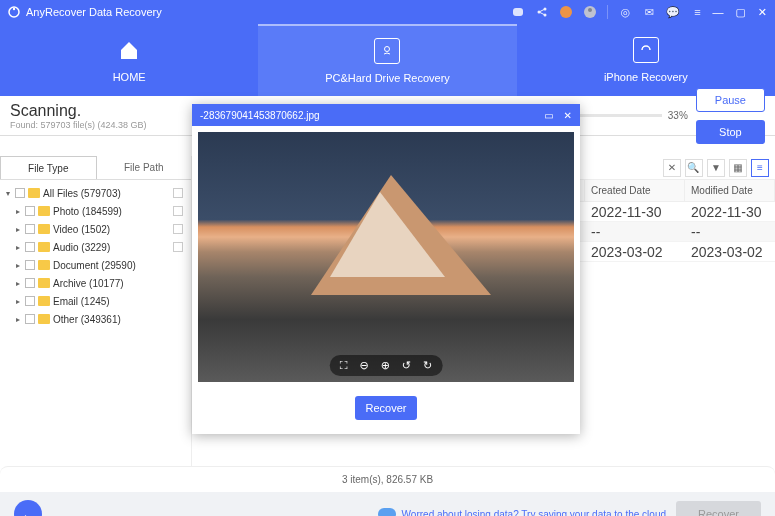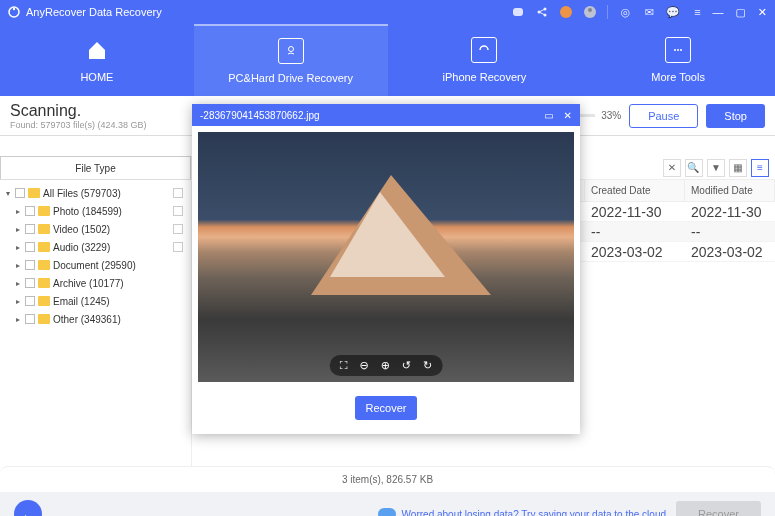--- a/index.html
+++ b/index.html
@@ -25,21 +25,21 @@
 
 
 .scanbar { height: 40px; display: flex; align-items: center; padding: 0 10px; gap: 8px; border-bottom: 1px solid #ddd; }
 .scaninfo { width: 175px; }
 .scaninfo .line1 { font-size: 16px; color: #333; }
 .scaninfo .line2 { font-size: 9px; color: #999; }
 .progress-wrap { flex: 1; display: flex; align-items: center; gap: 6px; }
 .progress-track { flex: 1; height: 3px; background: #e5e5e5; position: relative; }
 .progress-fill { position: absolute; left: 0; top: 0; height: 100%; background: #4a6cf7; }
 .progress-pct { font-size: 10px; color: #666; }
-.scan-btns { display: flex; gap: 8px; }
+.scan-btns { display: flex; gap: 8px; flex-direction: column; }
 .btn { height: 24px; padding: 0 18px; border-radius: 3px; font-size: 11px; cursor: pointer; display: flex; align-items: center; justify-content: center; }
 .btn.outline { border: 1px solid #4a6cf7; color: #4a6cf7; background: #fff; }
 .btn.solid { background: #4a6cf7; color: #fff; }
 
 
 .main { display: flex; height: 310px; margin-top: 20px; }
 .sidebar { width: 192px; border-right: 1px solid #eee; }
 .side-tabs { display: flex; height: 24px; border-bottom: 1px solid #ddd; }
 .side-tab { flex: 1; display: flex; align-items: center; justify-content: center; font-size: 10px; color: #666; cursor: pointer; }
 .side-tab.active { background: #fff; border: 1px solid #ccc; border-bottom: none; color: #333; }
@@ -162,30 +162,20 @@
   </div>
   <div class="navtab">
     <div class="nt-icon">
         <svg width="14" height="14" viewBox="0 0 14 14">
           <path d="M3 7 A4 4 0 1 1 11 7" fill="none" stroke="#fff" stroke-width="1.5"></path>
           <path d="M5 3 L3 5" stroke="#fff"></path>
         </svg>
       </div>
     <div class="nt-label">iPhone Recovery</div>
   </div>
-  <div class="navtab">
-    <div class="nt-icon">
-        <svg width="14" height="14" viewBox="0 0 14 14">
-          <circle cx="4" cy="7" r="1" fill="#fff"></circle>
-          <circle cx="7" cy="7" r="1" fill="#fff"></circle>
-          <circle cx="10" cy="7" r="1" fill="#fff"></circle>
-        </svg>
-      </div>
-    <div class="nt-label">More Tools</div>
-  </div>
 </div>
 
 <div class="scanbar">
   <div class="scaninfo">
     <div class="line1">Scanning.</div>
     <div class="line2">Found: 579703 file(s) (424.38 GB)</div>
   </div>
   <div class="progress-wrap">
     <div class="progress-track">
       <div class="progress-fill" style="width:33%"></div>
@@ -195,20 +185,21 @@
   <div class="scan-btns">
     <div class="btn outline">Pause</div>
     <div class="btn solid">Stop</div>
   </div>
 </div>
 
 <div class="main">
   <div class="sidebar">
     <div class="side-tabs">
       <div class="side-tab active">File Type</div>
+      <div class="side-tab">File Path</div>
     </div>
     <div class="tree">
       <div class="tree-item">
         <span class="caret">▾</span>
         <span class="cb"></span>
         <span class="folder"></span>
         <span class="lbl">All Files (579703)</span>
         <span class="right-cb"></span>
       </div>
       <div class="tree-item child">

